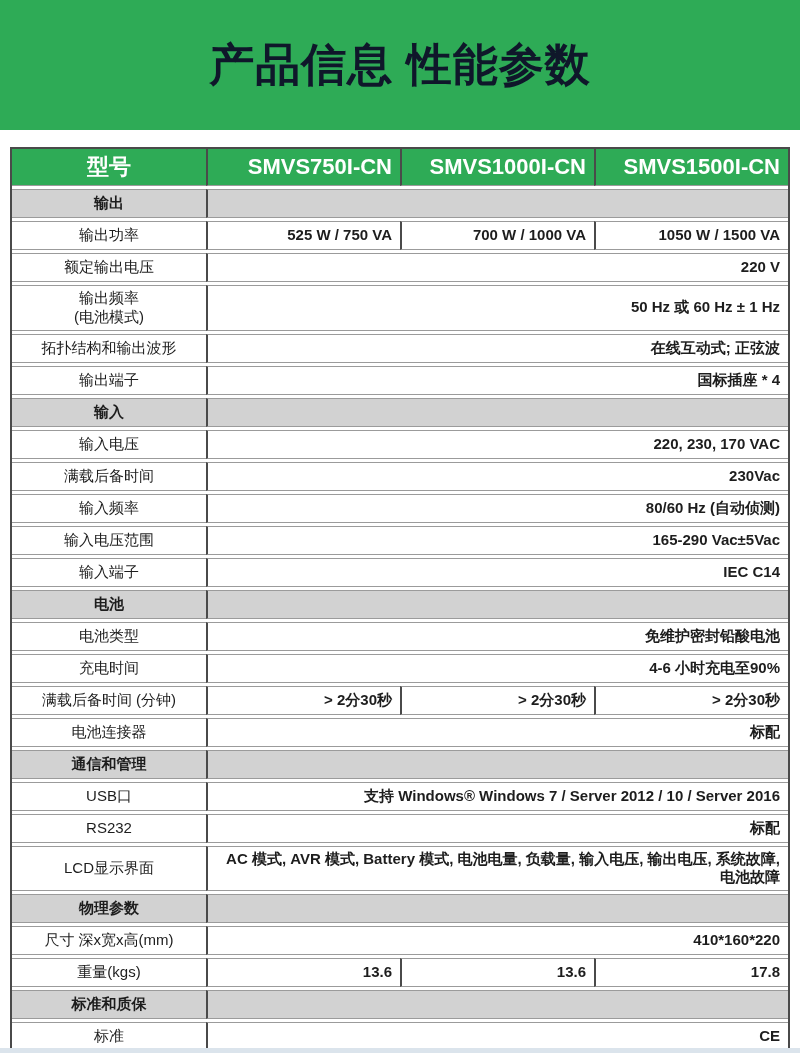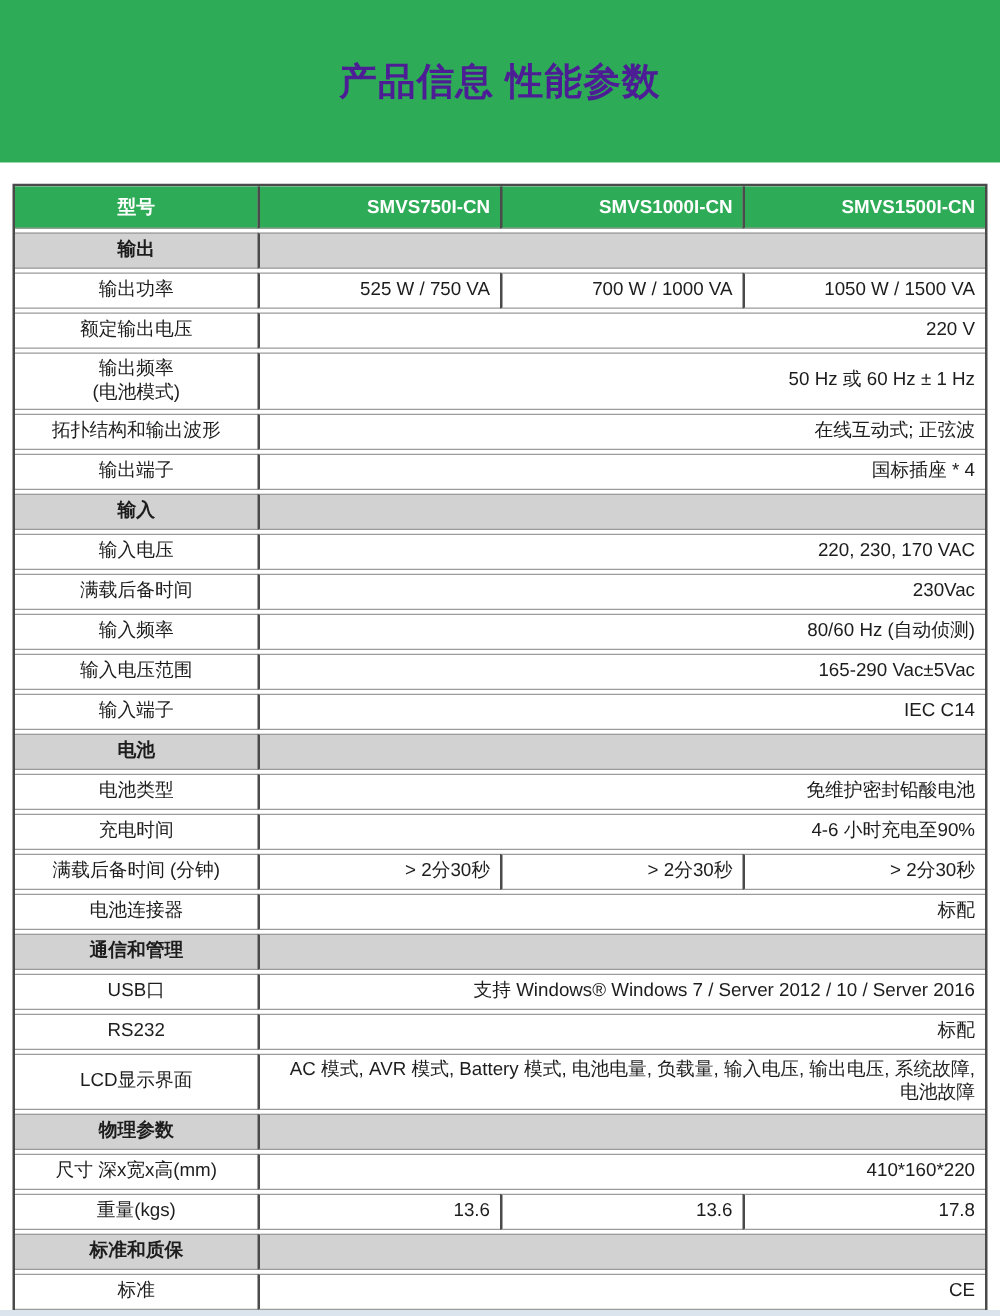--- a/index.html
+++ b/index.html
@@ -24,22 +24,22 @@
   }
   .banner {
     height: 130px;
     background: var(--green);
     display: flex;
     align-items: center;
     justify-content: center;
   }
   .page-title {
     margin: 0;
-    color: #4c1d95;
-    font-size: 30px;
+    color: #0f172a;
+    font-size: 45px;
     font-weight: 700;
     letter-spacing: 1px;
     white-space: nowrap;
   }
   .table-wrap {
     margin: 17px 10px 0 10px;
     border: 2px solid var(--dark-border);
     background: #ffffff;
     overflow: hidden;
   }
@@ -58,28 +58,28 @@
     color: var(--text);
     font-size: 15px;
     padding: 3px 8px;
     border-top: 1px solid var(--row-line);
     border-bottom: 1px solid var(--row-line);
     overflow: hidden;
   }
   th {
     background: var(--green);
     color: #ffffff;
-    font-size: 15px;
+    font-size: 22px;
     font-weight: 700;
     height: 27px;
     border-top: none;
   }
   td { height: 21px; line-height: 1.25; }
   td.label { font-weight: 400; white-space: pre-line; }
-  td.value { font-weight: 400; }
+  td.value { font-weight: 700; }
   th + th, td + td { border-left: 2px solid var(--dark-border); text-align: right; }
   tr.section td {
     background: var(--section-bg);
     font-weight: 700;
   }
   .footer-strip {
     position: absolute;
     left: 0;
     right: 0;
     bottom: 0;

